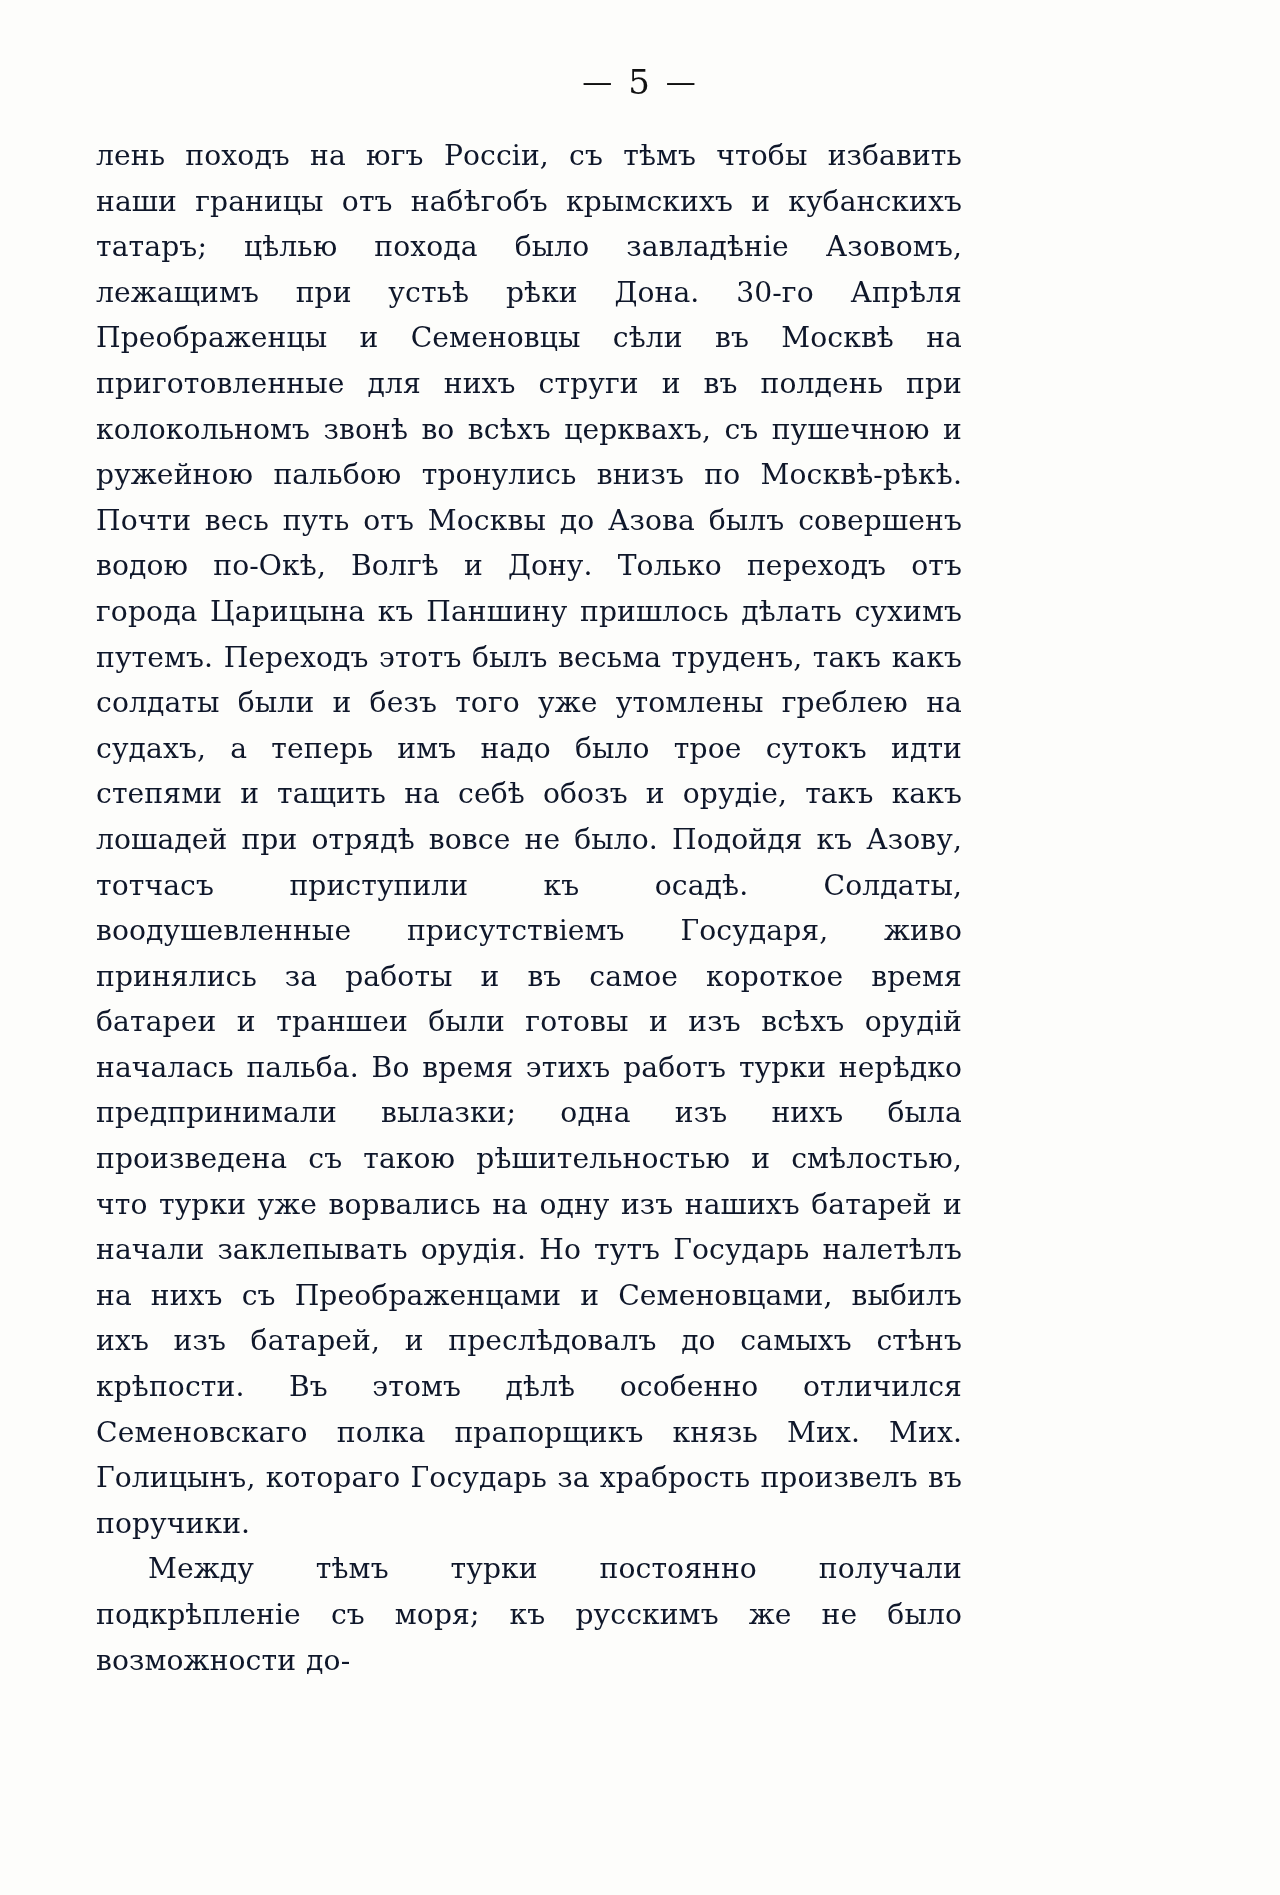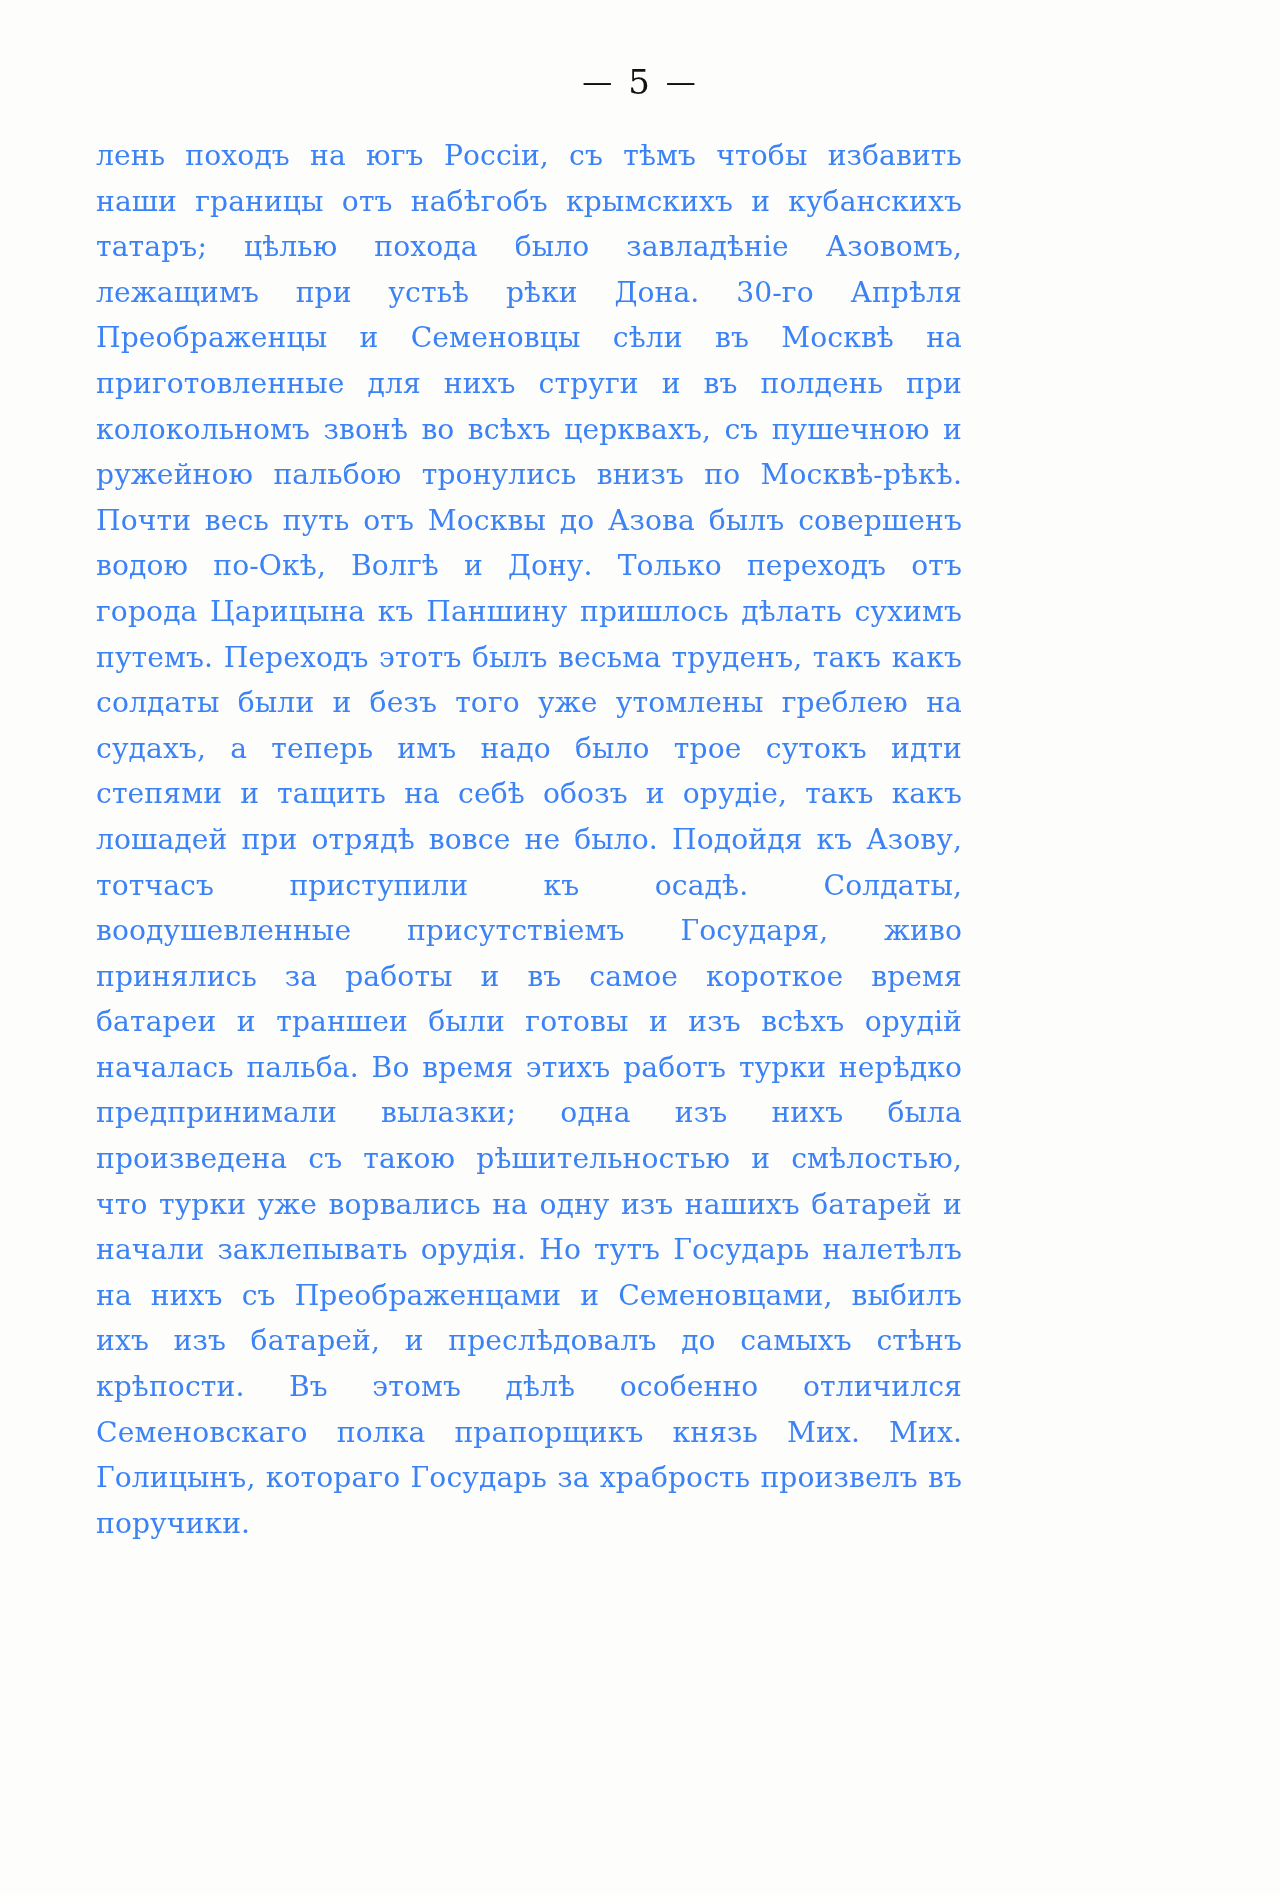--- a/index.html
+++ b/index.html
@@ -43,21 +43,21 @@
     left: 96px;
     width: 866px;
   }
   .para {
     margin: 0;
     font-size: 28.2px;
     line-height: 45.6px;
     text-align: justify;
     text-justify: inter-word;
     font-family: "DejaVu Serif", serif;
-    color: #3b82f6;
+    color: #0f172a;
     letter-spacing: 0.1px;
     word-spacing: 1px;
   }
   .para + .para {
     text-indent: 52px;
   }
   .para-first {
     text-indent: 0;
   }
 </style>
@@ -65,15 +65,16 @@
 <body>
 
 <div class="page">
 
   <div class="page-number">
     <span class="dash">—</span><span>5</span><span class="dash">—</span>
   </div>
 
   <div class="body-text">
     <p class="para para-first">лень походъ на югъ Россіи, съ тѣмъ чтобы избавить наши границы отъ набѣгобъ крымскихъ и кубанскихъ татаръ; цѣлью похода было завладѣніе Азовомъ, лежащимъ при устьѣ рѣки Дона. 30-го Апрѣля Преображенцы и Семеновцы сѣли въ Москвѣ на приготовленные для нихъ струги и въ полдень при колокольномъ звонѣ во всѣхъ церквахъ, съ пушечною и ружейною пальбою тронулись внизъ по Москвѣ-рѣкѣ. Почти весь путь отъ Москвы до Азова былъ совершенъ водою по-Окѣ, Волгѣ и Дону. Только переходъ отъ города Царицына къ Паншину пришлось дѣлать сухимъ путемъ. Переходъ этотъ былъ весьма труденъ, такъ какъ солдаты были и безъ того уже утомлены греблею на судахъ, а теперь имъ надо было трое сутокъ идти степями и тащить на себѣ обозъ и орудіе, такъ какъ лошадей при отрядѣ вовсе не было. Подойдя къ Азову, тотчасъ приступили къ осадѣ. Солдаты, воодушевленные присутствіемъ Государя, живо принялись за работы и въ самое короткое время батареи и траншеи были готовы и изъ всѣхъ орудій началась пальба. Во время этихъ работъ турки нерѣдко предпринимали вылазки; одна изъ нихъ была произведена съ такою рѣшительностью и смѣлостью, что турки уже ворвались на одну изъ нашихъ батарей и начали заклепывать орудія. Но тутъ Государь налетѣлъ на нихъ съ Преображенцами и Семеновцами, выбилъ ихъ изъ батарей, и преслѣдовалъ до самыхъ стѣнъ крѣпости. Въ этомъ дѣлѣ особенно отличился Семеновскаго полка прапорщикъ князь Мих. Мих. Голицынъ, котораго Государь за храбрость произвелъ въ поручики.</p>
+    <p class="para">Между тѣмъ турки постоянно получали подкрѣпленіе съ моря; къ русскимъ же не было возможности до-</p>
   </div>
 
 </div>
 
 </body></html>

